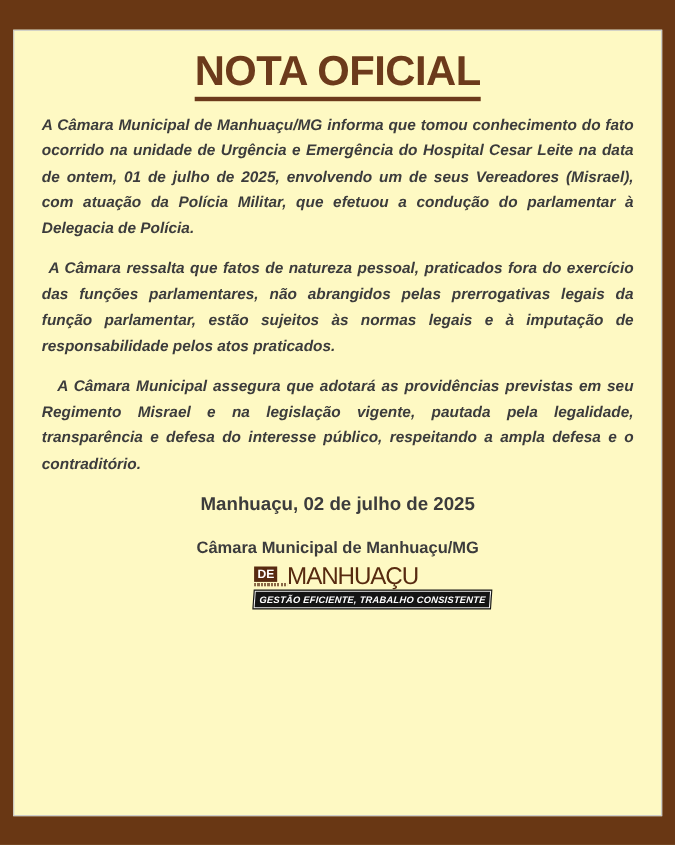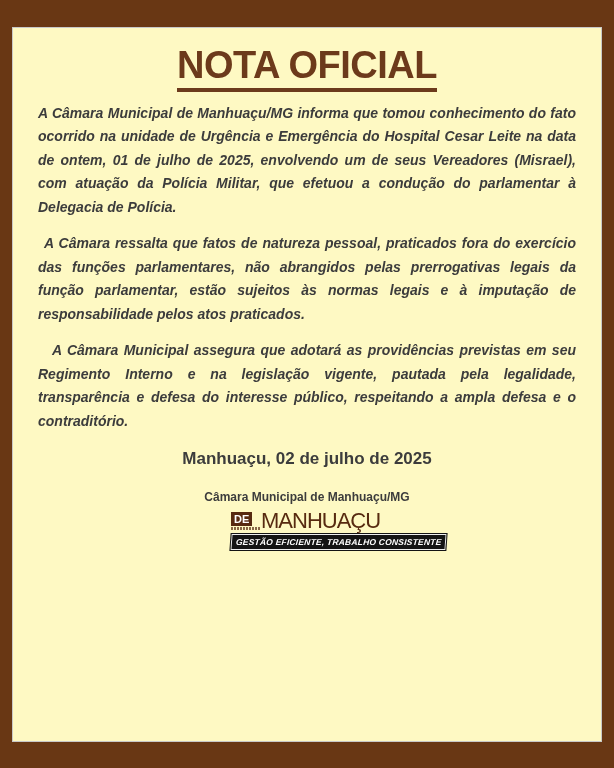--- a/index.html
+++ b/index.html
@@ -54,21 +54,21 @@
   .para.first{margin-top:10px;}
   .indent-sm{text-indent:6px;}
   .indent-md{text-indent:14px;}
   .dateline{
     margin-top:16px;
     font-size:17px;font-weight:bold;color:var(--body-text);
     text-align:center;
   }
   .signature{
     margin-top:21px;
-    font-size:12px;font-weight:bold;color:var(--body-text);
+    font-size:15px;font-weight:bold;color:var(--body-text);
     text-align:center;
   }
   .logo{
     margin:7px auto 0 auto;
     width:152px;
     display:flex;flex-direction:column;align-items:flex-start;
   }
   .logo-row1{
     display:flex;align-items:flex-end;gap:3px;width:100%;
   }
@@ -116,21 +116,21 @@
 <div class="frame">
   <div class="card">
 
     <h1 class="title-wrap"><span class="title">NOTA OFICIAL</span></h1>
 
     <p class="para first">A Câmara Municipal de Manhuaçu/MG informa que tomou conhecimento do fato ocorrido na unidade de Urgência e Emergência do Hospital Cesar Leite na data de ontem, 01 de julho de 2025, envolvendo um de seus Vereadores (Misrael), com atuação da Polícia Militar, que efetuou a condução do parlamentar à Delegacia de Polícia.</p>
 
     <p class="para indent-sm">A Câmara ressalta que fatos de natureza pessoal, praticados fora do exercício das funções parlamentares, não abrangidos pelas prerrogativas legais da função parlamentar, estão sujeitos às normas legais e à imputação de responsabilidade pelos atos praticados.</p>
 
 
-    <p class="para indent-md">A Câmara Municipal assegura que adotará as providências previstas em seu Regimento Interno e na legislação vigente, pautada pela legalidade, transparência e defesa do interesse público, respeitando a ampla defesa e o contraditório.</p>
+    <p class="para indent-md">A Câmara Municipal assegura que adotará as providências previstas em seu Regimento Misrael e na legislação vigente, pautada pela legalidade, transparência e defesa do interesse público, respeitando a ampla defesa e o contraditório.</p>
 
     <div class="dateline">Manhuaçu, 02 de julho de 2025</div>
 
     <div class="signature">Câmara Municipal de Manhuaçu/MG</div>
 
     <div class="logo">
       <div class="logo-row2">
         <span class="logo-de-stack">
           <span class="logo-de">DE</span>
           <span class="logo-fineprint"></span>

